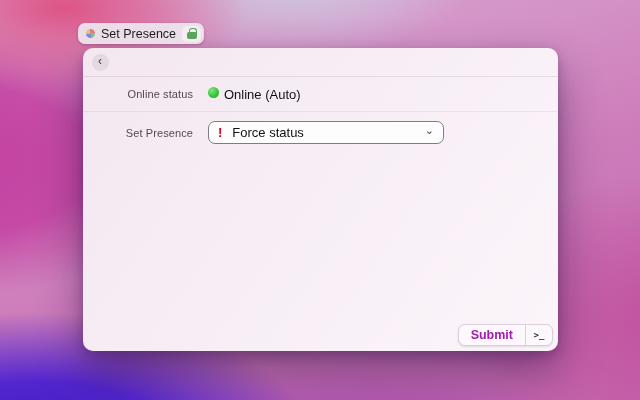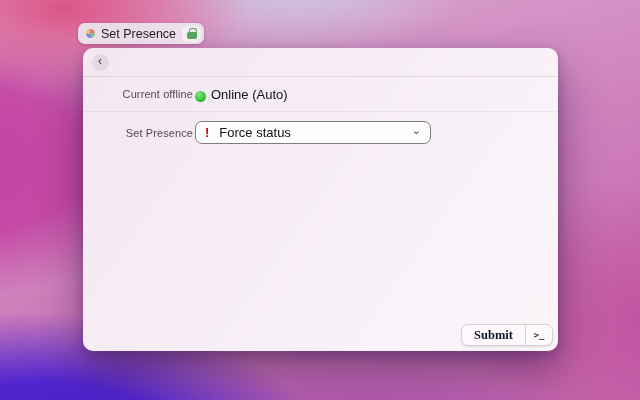--- a/index.html
+++ b/index.html
@@ -82,21 +82,21 @@
     cursor: pointer;
     font-family: inherit;
   }
 
   .row { display: flex; align-items: center; padding-left: 15px; }
   .row-label {
     width: 95px; text-align: right;
     font-size: 11px; color: #55494f; letter-spacing: 0.1px;
     flex: 0 0 auto;
   }
-  .row-content { margin-left: 2px; display: flex; align-items: flex-end; }
+  .row-content { margin-left: 15px; display: flex; align-items: flex-start; }
 
   .status-row { height: 35px; border-bottom: 1px solid rgba(60,30,60,0.07); }
   .status-dot {
     width: 11px; height: 11px; border-radius: 50%;
     background: radial-gradient(circle at 35% 30%, #7ee87e, var(--status-green, #2db92d) 70%, #1f9f22);
     margin-right: 5px; flex: 0 0 auto;
   }
   .status-value { font-size: 13px; color: #111113; }
 
   .presence-row { margin-top: 9px; }
@@ -127,22 +127,22 @@
     display: flex;
     background: #fcf8fb;
     border: 1px solid #d9d0d8;
     border-radius: 7px;
     box-shadow: 0 1px 2px rgba(40,10,60,0.12);
     overflow: hidden;
   }
   .submit-btn {
     border: none; background: transparent;
     padding: 0 12px; height: 20px;
-    font-size: 12.5px; font-weight: 600; color: #0f172a;
-    cursor: pointer; font-family: Liberation Serif, serif;
+    font-size: 12.5px; font-weight: 600; color: #a21caf;
+    cursor: pointer; font-family: Liberation Sans, sans-serif;
   }
   .terminal-btn {
     border: none; background: transparent;
     border-left: 1px solid #d9d0d8;
     width: 27px; height: 20px;
     font-size: 9px; font-weight: 700; color: #2c2c2e;
     cursor: pointer;
     font-family: "DejaVu Sans Mono", monospace;
   }
 </style>
@@ -159,21 +159,21 @@
   </span>
 </div>
 
 <div class="window">
 
   <div class="titlebar">
     <button class="back-btn">‹</button>
   </div>
 
   <div class="row status-row">
-    <div class="row-label">Current offline</div>
+    <div class="row-label">Online status</div>
     <div class="row-content">
       <span class="status-dot"></span>
       <span class="status-value">Online (Auto)</span>
     </div>
   </div>
 
   <div class="row presence-row">
     <div class="row-label">Set Presence</div>
     <div class="row-content">
       <div class="presence-select">

